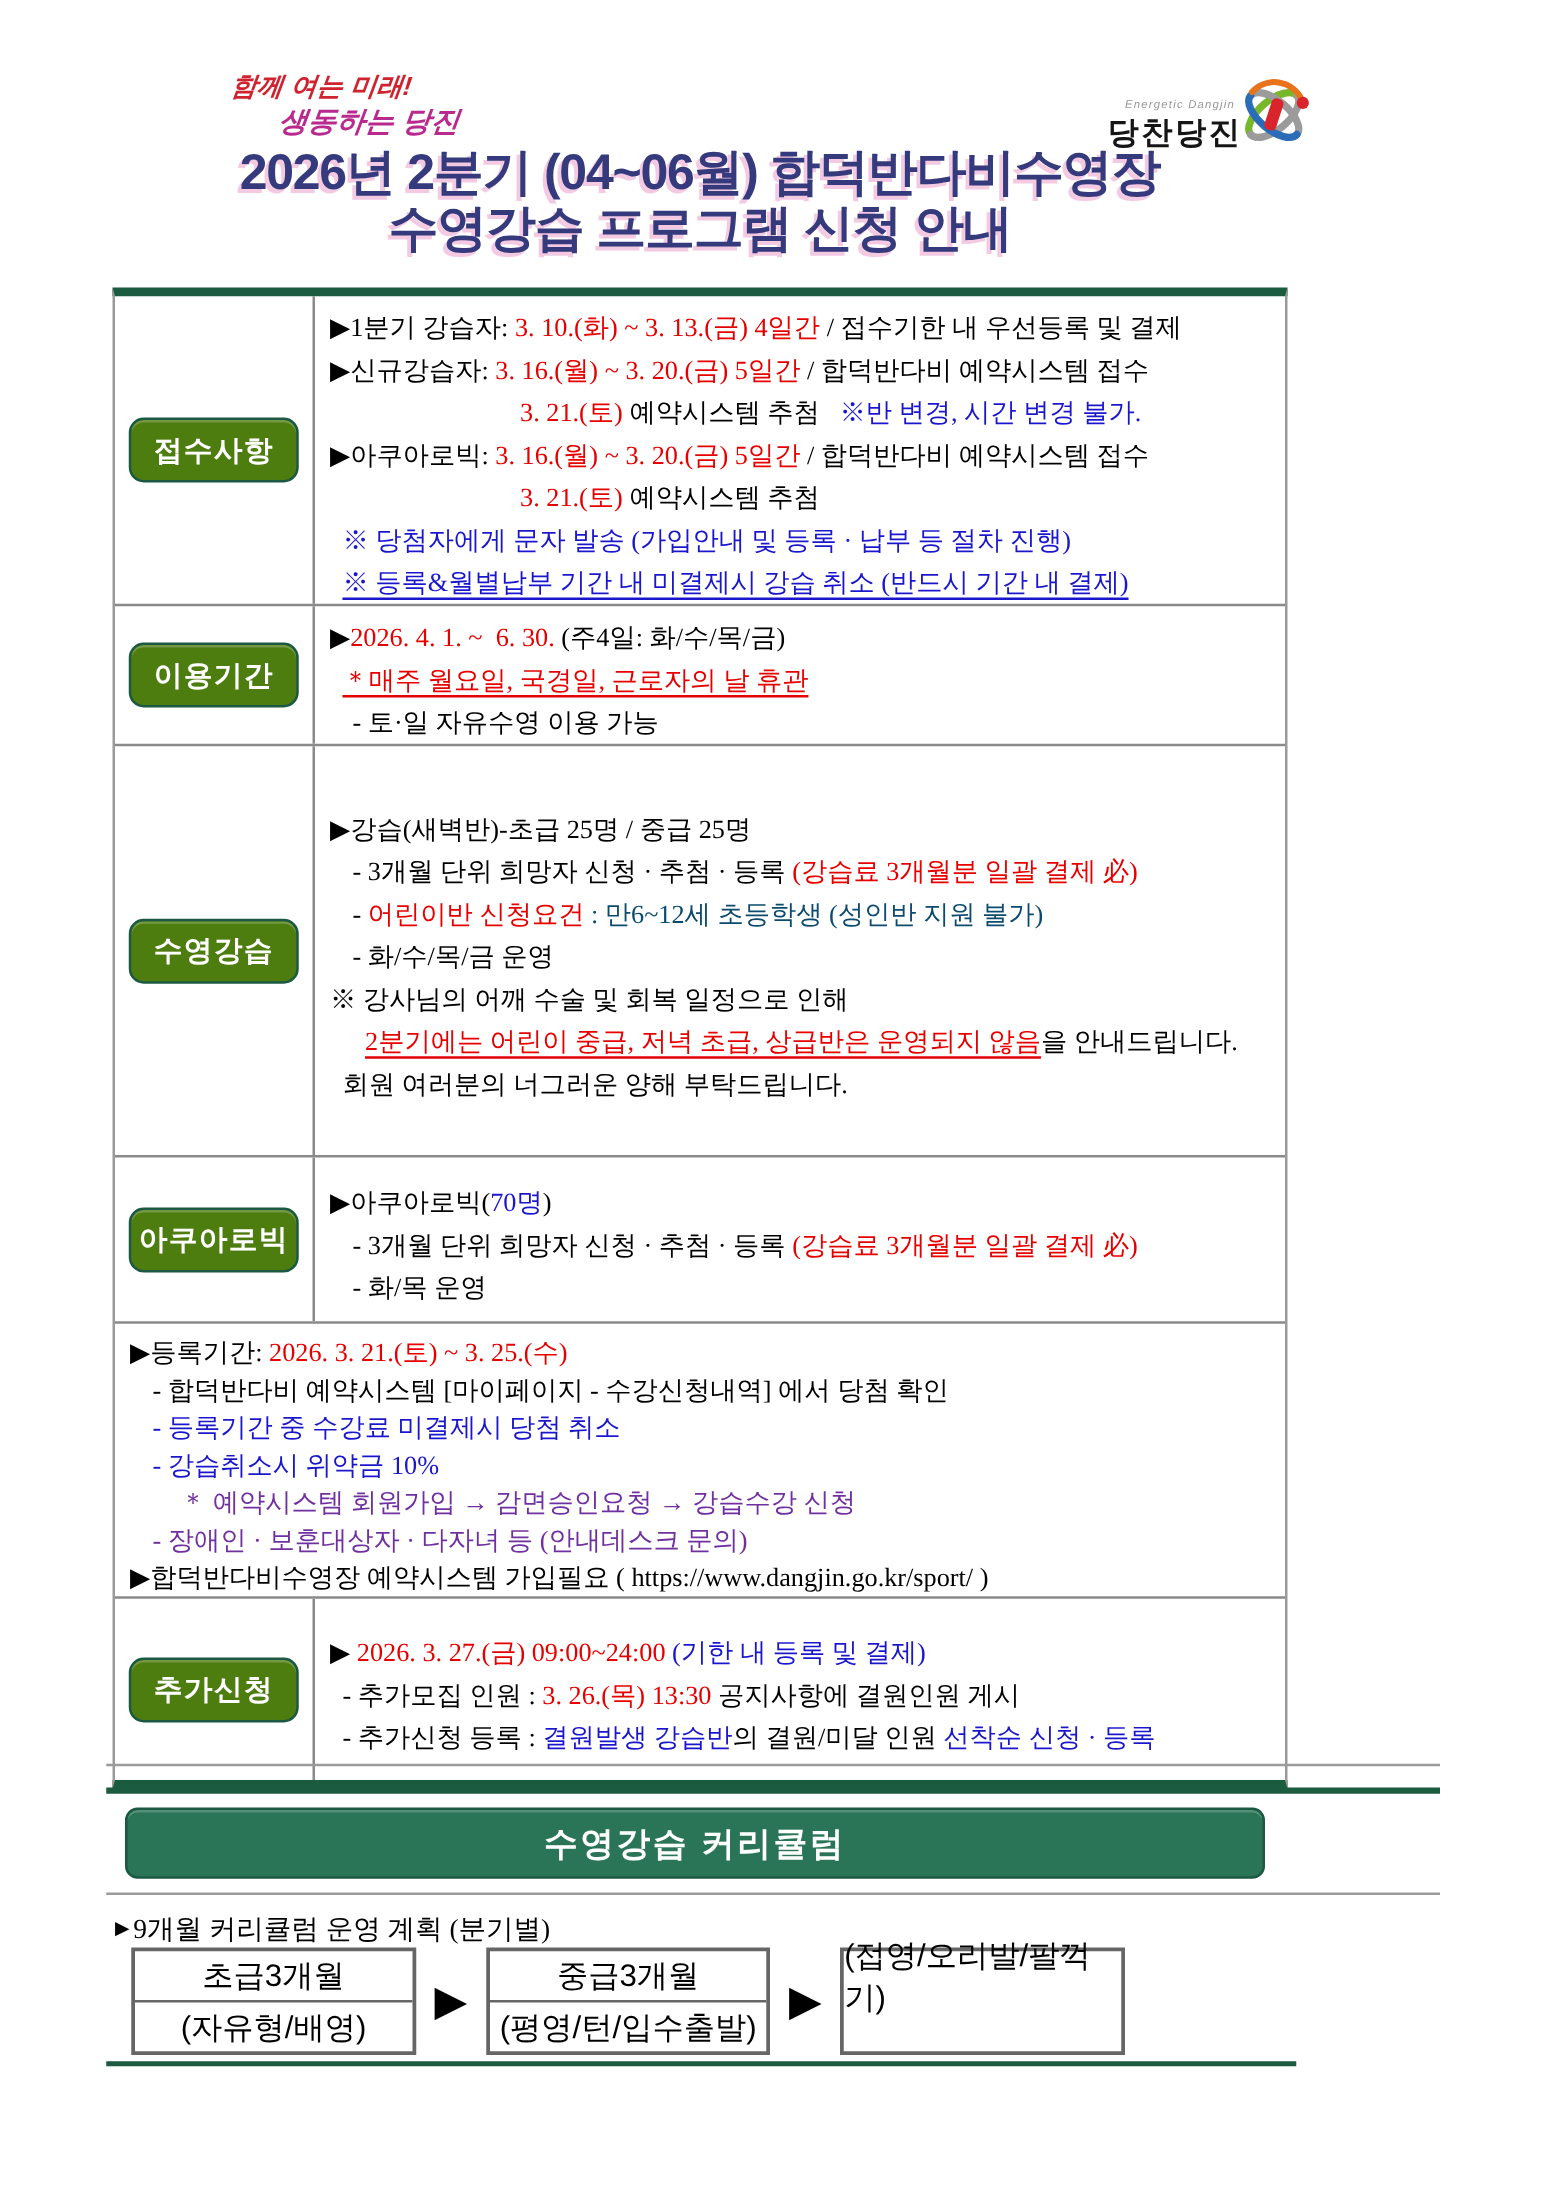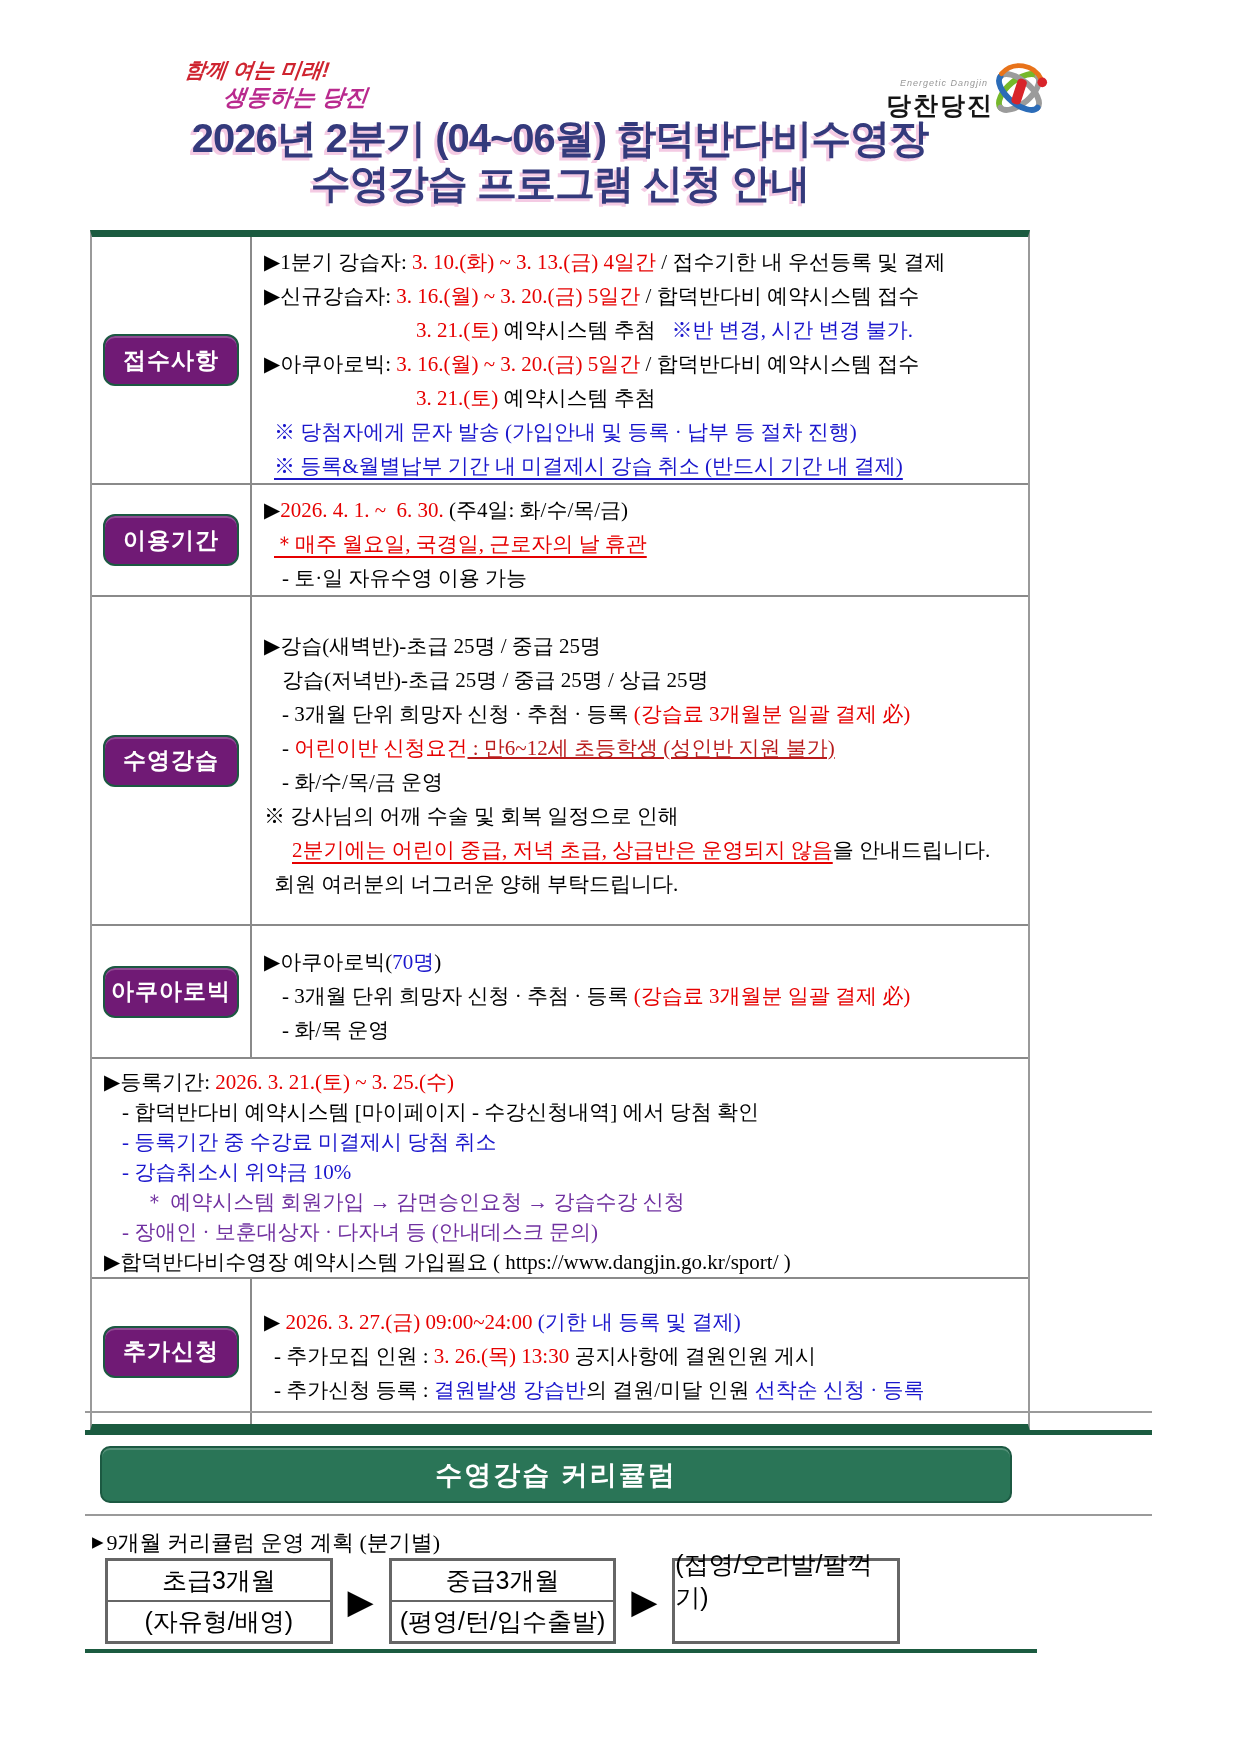--- a/index.html
+++ b/index.html
@@ -23,21 +23,21 @@
     font-family:"Liberation Sans","DejaVu Sans",sans-serif;font-weight:800;font-size:40px;line-height:45px;
     color:#343a7c;letter-spacing:-1px;text-shadow:-3px 3px 0 rgba(233,150,200,0.5);}
   
   .info-table{position:absolute;left:90px;top:230px;width:940px;box-sizing:border-box;
     border-top:7px solid #1b5b40;border-bottom:7px solid #1b5b40;
     border-left:2px solid #9a9a9a;border-right:2px solid #9a9a9a;background:#fff;}
   .it-row{display:flex;}
   .it-row + .it-row{border-top:2px solid #8a8a8a;}
   .it-label-col{flex:0 0 158px;width:158px;border-right:2px solid #8a8a8a;
     display:flex;align-items:center;justify-content:center;}
-  .it-label{width:136px;height:52px;background:#701a75;border:2px solid #1c5942;border-radius:12px;
+  .it-label{width:136px;height:52px;background:#4d7c0f;border:2px solid #1c5942;border-radius:12px;
     color:#fff;font-family:"Liberation Sans","DejaVu Sans",sans-serif;font-weight:bold;font-size:23px;
     display:flex;align-items:center;justify-content:center;letter-spacing:1px;box-sizing:border-box;
     box-shadow:inset 0 2px 0 rgba(255,255,255,.22);}
   .it-content{flex:1;display:flex;flex-direction:column;justify-content:center;
     padding:8px 4px 0 12px;font-size:21px;line-height:34px;box-sizing:border-box;}
   .line{white-space:pre-wrap;}
   .lv1{padding-left:10px}.lv2{padding-left:18px}.lv3{padding-left:40px}.lv4{padding-left:152px}
   .u{text-decoration:underline;text-underline-offset:5px;text-decoration-thickness:2px;}
   
   .hr-gray1{position:absolute;left:85px;top:1411px;width:1067px;height:2px;background:#9a9a9a;}
@@ -116,23 +116,22 @@
         <div class="line lv1"><span class="u" style="color: rgb(230, 0, 0);">＊매주 월요일, 국경일, 근로자의 날 휴관</span></div>
         <div class="line lv2"><span style="color: rgb(0, 0, 0);">- 토·일 자유수영 이용 가능</span></div>
       </div>
     </div>
     <div class="it-row" style="min-height: 327px;">
       <div class="it-label-col">
         <div class="it-label">수영강습</div>
       </div>
       <div class="it-content" style="line-height: 34px;">
         <div class="line lv0"><span style="color: rgb(0, 0, 0);">▶강습(새벽반)-초급 25명 / 중급 25명</span></div>
-        <div class="line lv2"><span style="color: rgb(0, 0, 0);">강습(저녁반)-초급 25명 / 중급 25명 / 상급 25명</span></div>
         <div class="line lv2"><span style="color: rgb(0, 0, 0);">- 3개월 단위 희망자 신청 · 추첨 · 등록 </span><span style="color: rgb(230, 0, 0);">(강습료 3개월분 일괄 결제 必)</span></div>
-        <div class="line lv2"><span style="color: rgb(0, 0, 0);">- </span><span style="color: rgb(230, 0, 0);">어린이반 신청요건</span><span style="color: #b91c1c; text-decoration: underline;"> : 만6~12세 초등학생 (성인반 지원 불가)</span></div>
+        <div class="line lv2"><span style="color: rgb(0, 0, 0);">- </span><span style="color: rgb(230, 0, 0);">어린이반 신청요건</span><span style="color: #0c4a6e;"> : 만6~12세 초등학생 (성인반 지원 불가)</span></div>
         <div class="line lv2"><span style="color: rgb(0, 0, 0);">- 화/수/목/금 운영</span></div>
         <div class="line lv0"><span style="color: rgb(0, 0, 0);">※ 강사님의 어깨 수술 및 회복 일정으로 인해</span></div>
         <div class="line lv1"><span class="u" style="color: rgb(230, 0, 0); margin-left: 18px;">2분기에는 어린이 중급, 저녁 초급, 상급반은 운영되지 않음</span><span style="color: rgb(0, 0, 0);">을 안내드립니다.</span></div>
         <div class="line lv1"><span style="color: rgb(0, 0, 0);">회원 여러분의 너그러운 양해 부탁드립니다.</span></div>
       </div>
     </div>
     <div class="it-row" style="min-height: 131px;">
       <div class="it-label-col">
         <div class="it-label">아쿠아로빅</div>
       </div>

